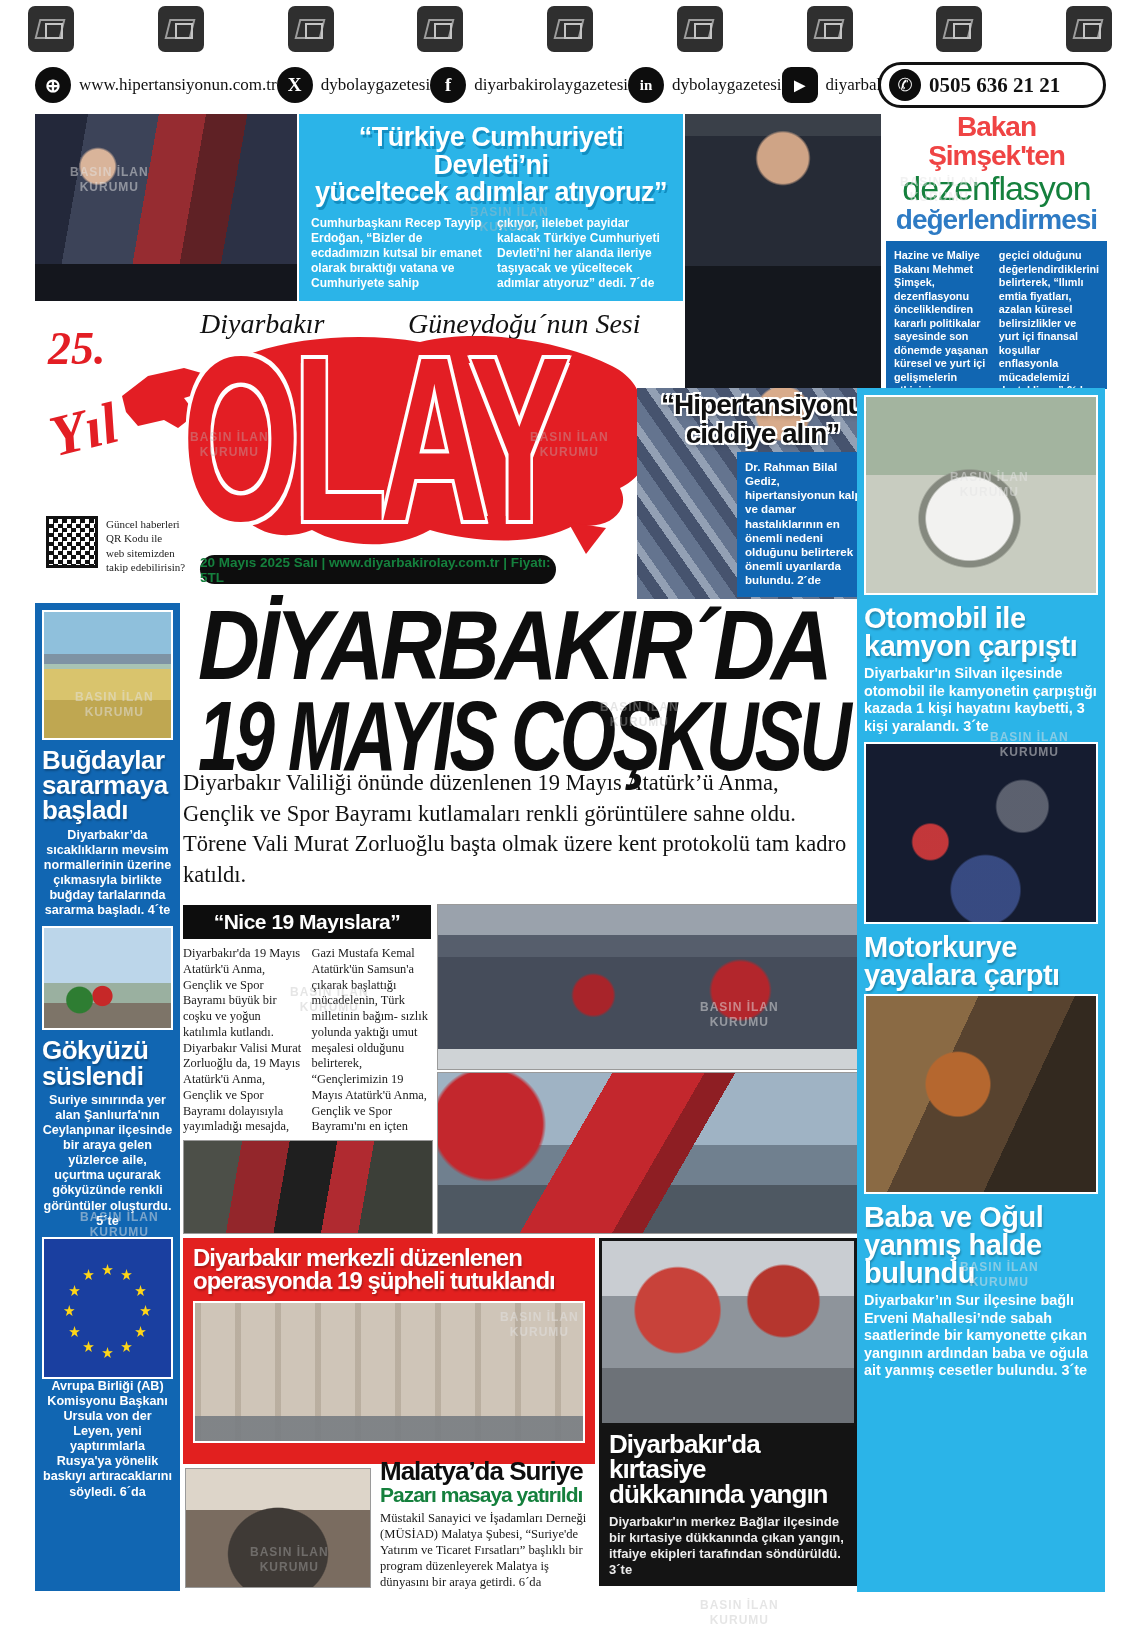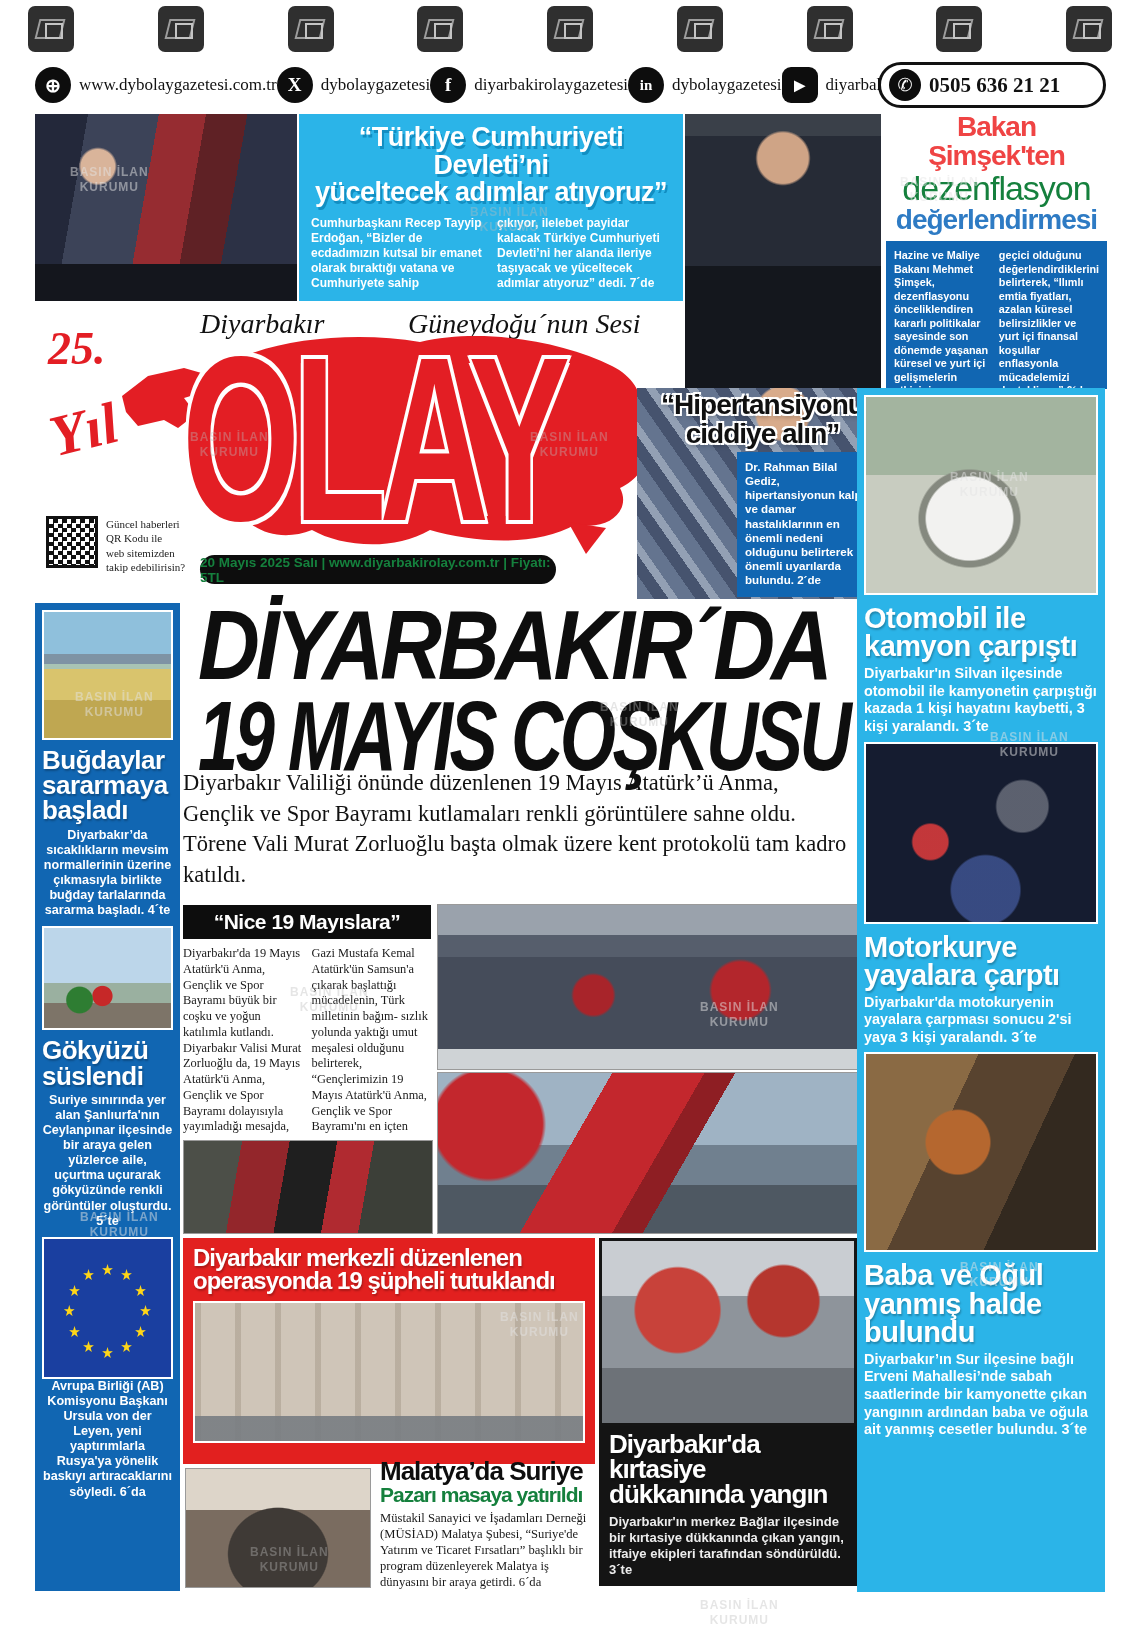--- a/index.html
+++ b/index.html
@@ -133,21 +133,21 @@
       </span>
     <span class="logo-sq">
         <i></i>
         <b></b>
       </span>
   </div>
 
   <div class="abs social">
     <span class="soc-item">
       <span class="soc-ic">⊕</span>
-      <span>www.dybolaygazetesi.com.tr</span>
+      <span>www.hipertansiyonun.com.tr</span>
     </span>
     <span class="soc-item">
       <span class="soc-ic">X</span>
       <span>dybolaygazetesi</span>
     </span>
     <span class="soc-item">
       <span class="soc-ic" style="font-family:'Liberation Serif',serif;">f</span>
       <span>diyarbakirolaygazetesi</span>
     </span>
     <span class="soc-item">
@@ -272,21 +272,20 @@
     </div>
     <p class="body-w lp-body">Avrupa Birliği (AB) Komisyonu Başkanı Ursula von der Leyen, yeni yaptırımlarla Rusya'ya yönelik baskıyı artıracaklarını söyledi. 6´da</p>
   </div>
 
   <div class="abs panel" style="left:857px;top:388px;width:248px;height:1204px;background:#2bb4e8;">
     <div class="ph2" id="ph-crash1" style="height:200px;"></div>
     <div class="story-h rp-title">Otomobil ile kamyon çarpıştı</div>
     <p class="body-w rp-body">Diyarbakır'ın Silvan ilçesinde otomobil ile kamyonetin çarpıştığı kazada 1 kişi hayatını kaybetti, 3 kişi yaralandı. 3´te</p>
     <div class="ph2" id="ph-nightcrash" style="height:182px;"></div>
     <div class="story-h rp-title">Motorkurye yayalara çarptı</div>
-    <p class="body-w rp-body">Diyarbakır'da motokuryenin yayalara çarpması sonucu 2'si yaya 3 kişi yaralandı. 3´te</p>
     <div class="ph2" id="ph-van" style="height:200px;"></div>
     <div class="story-h rp-title">Baba ve Oğul yanmış halde bulundu</div>
     <p class="body-w rp-body">Diyarbakır’ın Sur ilçesine bağlı Erveni Mahallesi’nde sabah saatlerinde bir kamyonette çıkan yangının ardından baba ve oğula ait yanmış cesetler bulundu. 3´te</p>
   </div>
 
   <div class="abs redbox" style="left:183px;top:1238px;width:412px;height:226px;padding:8px 10px;box-sizing:border-box;">
     <div class="story-h" style="font-size:24px;text-align:left;letter-spacing:-1px;">Diyarbakır merkezli düzenlenen</div>
     <div class="story-h" style="font-size:24px;text-align:left;letter-spacing:-1px;">operasyonda 19 şüpheli tutuklandı</div>
     <div style="display:flex;gap:8px;margin-top:8px;">
       <div class="ph2 ph" id="ph-operation" style="position:relative;flex:1;height:138px;border:2px solid #fff;"></div>

